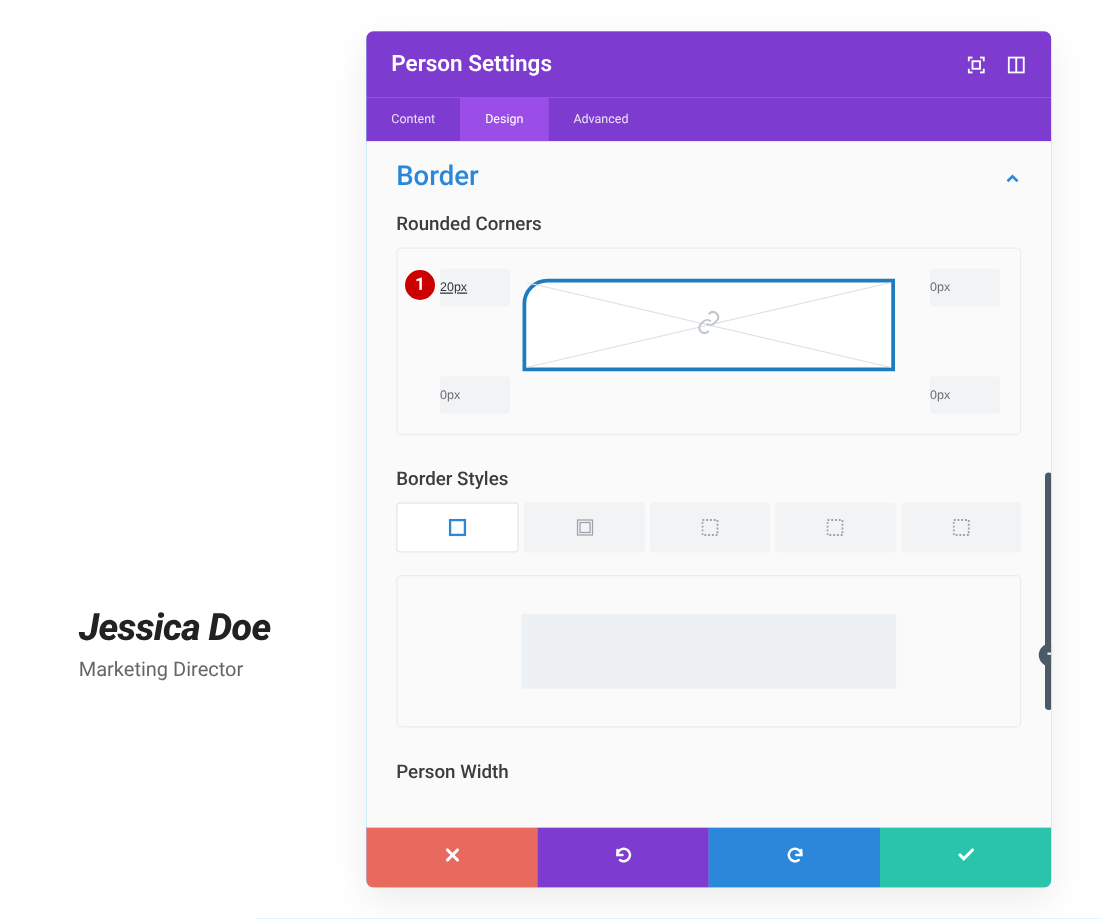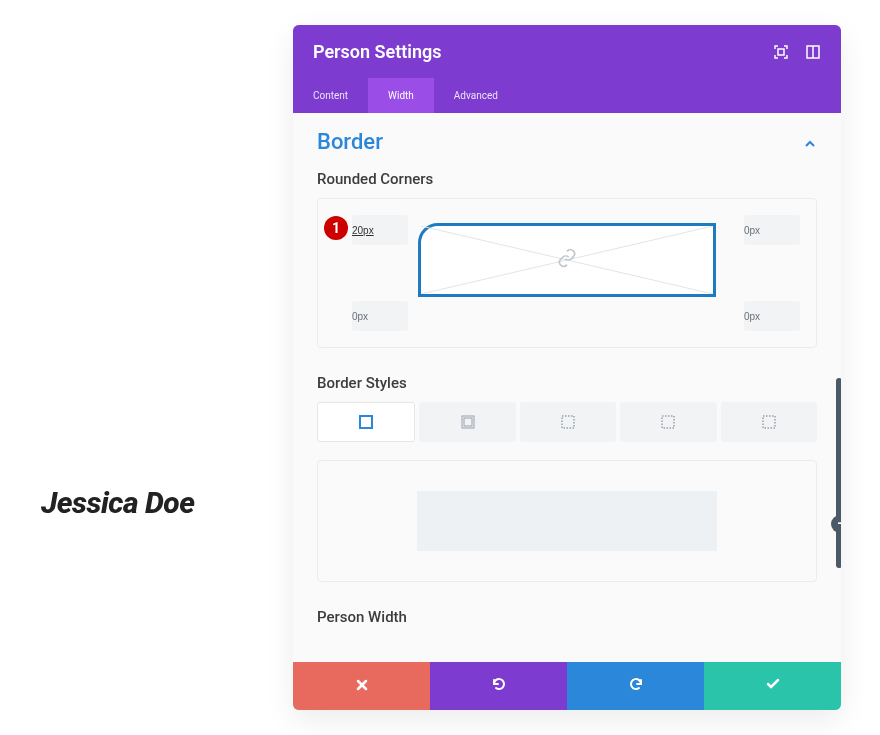--- a/index.html
+++ b/index.html
@@ -1,19 +1,19 @@
 <!DOCTYPE html>
 <html><head>
 <meta charset="utf-8">
 <style>
   * { box-sizing: border-box; margin: 0; padding: 0; }
   body { font-family: -apple-system, BlinkMacSystemFont, "Segoe UI", Roboto, Helvetica, Arial, sans-serif; background: #fff; width: 880px; height: 735px; position: relative; overflow: hidden; }
 
   
-  .person-info { position: absolute; left: 41px; top: 485px; }
+  .person-info { position: absolute; left: 63px; top: 485px; }
   .person-name { font-weight: 800; font-size: 30px; font-style: italic; color: #222; letter-spacing: -0.5px; }
   .person-role { font-size: 16px; color: #666; margin-top: 6px; font-weight: 400; }
 
   
   .panel { position: absolute; left: 293px; top: 25px; width: 548px; height: 685px; border-radius: 6px; overflow: hidden; box-shadow: 0 10px 30px rgba(0,0,0,0.08); display: flex; flex-direction: column; background: #7dd3fc; }
 
   .panel-header { background: #7e3bd0; color: #fff; padding: 16px 20px; display: flex; align-items: center; justify-content: space-between; }
   .panel-title { font-size: 18px; font-weight: 600; }
   .panel-header-icons { display: flex; gap: 16px; align-items: center; }
   .hicon { width: 16px; height: 16px; display: inline-flex; align-items: center; justify-content: center; cursor: pointer; }
@@ -60,20 +60,21 @@
   .fbtn.red    { background: #e86a5f; }
   .fbtn.purple { background: #7e3bd0; }
   .fbtn.blue   { background: #2b87da; }
   .fbtn.green  { background: #29c4a9; }
 </style>
 </head>
 <body>
 
 <div class="person-info">
   <div class="person-name">Jessica Doe</div>
+  <div class="person-role">Marketing Director</div>
 </div>
 
 <div class="panel">
 
   <div class="panel-header">
     <div class="panel-title">Person Settings</div>
     <div class="panel-header-icons">
       <span class="hicon">
         <svg width="14" height="14" viewBox="0 0 14 14" fill="none" stroke="#fff" stroke-width="1.5">
             <rect x="4" y="4" width="6" height="6"></rect>
@@ -84,21 +85,21 @@
         <svg width="14" height="14" viewBox="0 0 14 14" fill="none" stroke="#fff" stroke-width="1.5">
             <rect x="1" y="1" width="12" height="12"></rect>
             <line x1="7" y1="1" x2="7" y2="13"></line>
           </svg>
       </span>
     </div>
   </div>
 
   <div class="tabs">
     <div class="tab">Content</div>
-    <div class="tab active">Width</div>
+    <div class="tab active">Design</div>
     <div class="tab">Advanced</div>
   </div>
 
   <div class="panel-body">
 
     <div class="section-title">
       <span class="section-title-text">Border</span>
       <span class="chevron">
         <svg width="14" height="14" viewBox="0 0 14 14" fill="none" stroke="#2b87da" stroke-width="2">
             <path d="M3 9l4-4 4 4"></path>

